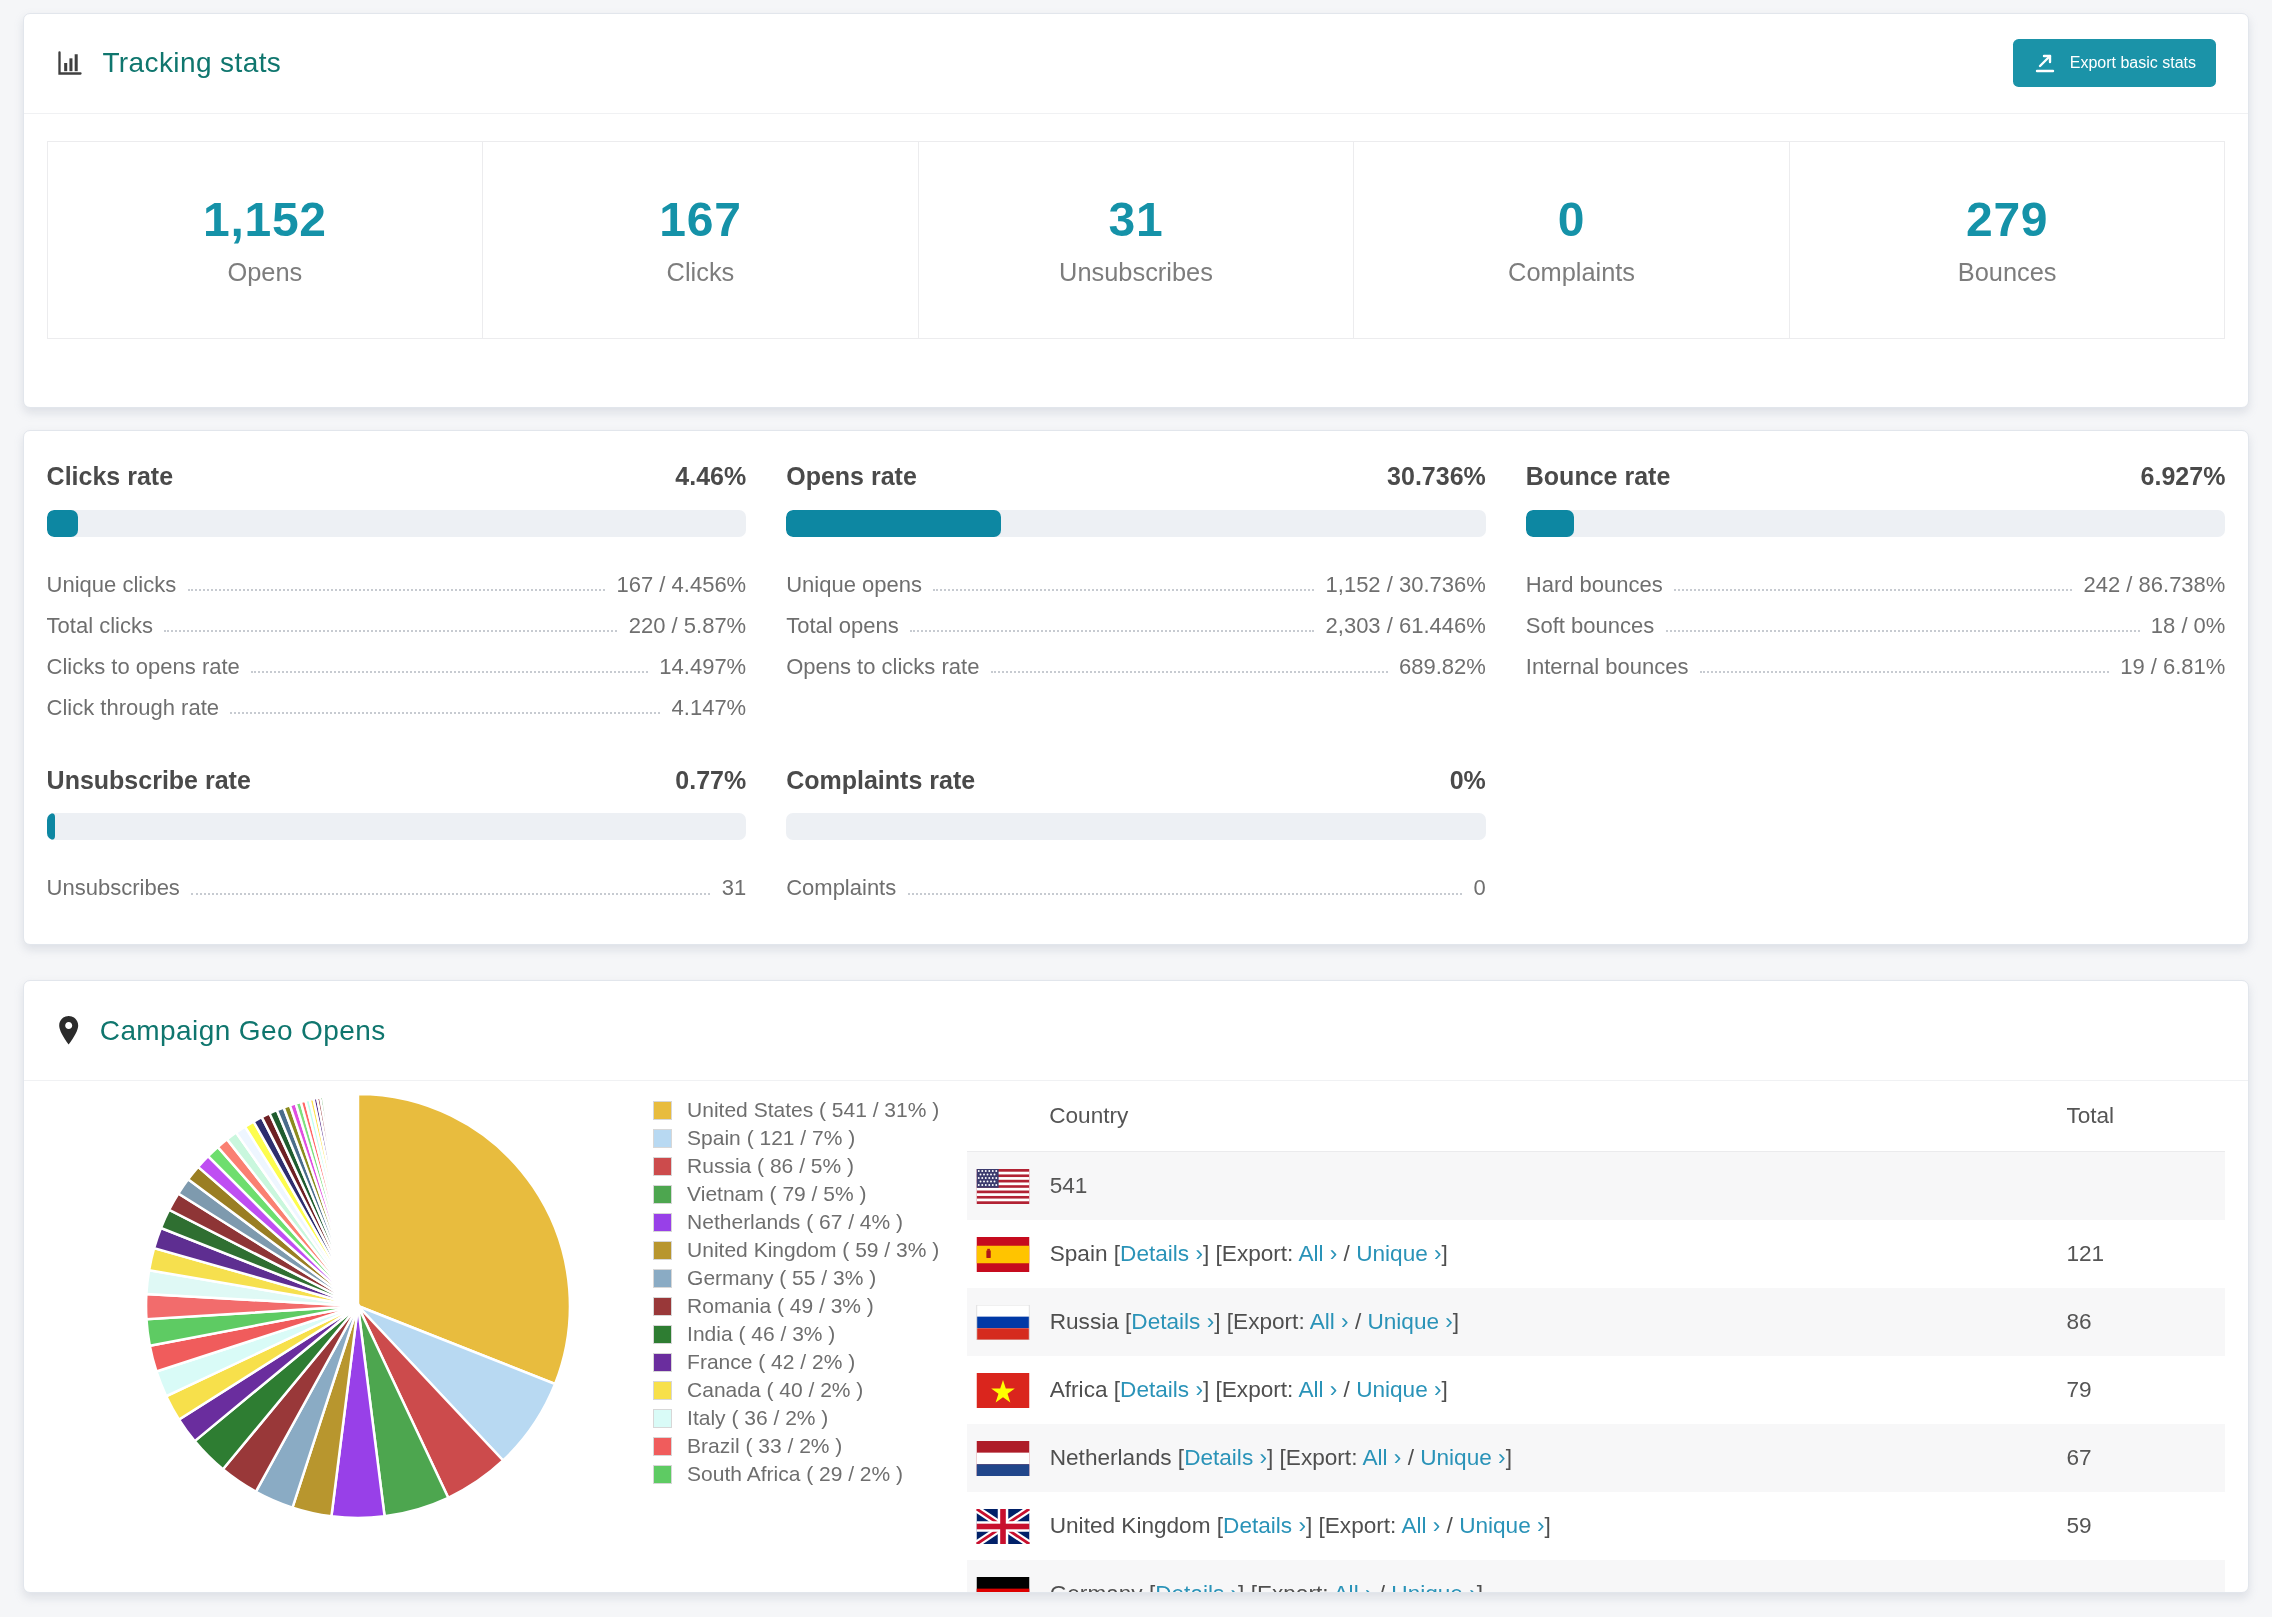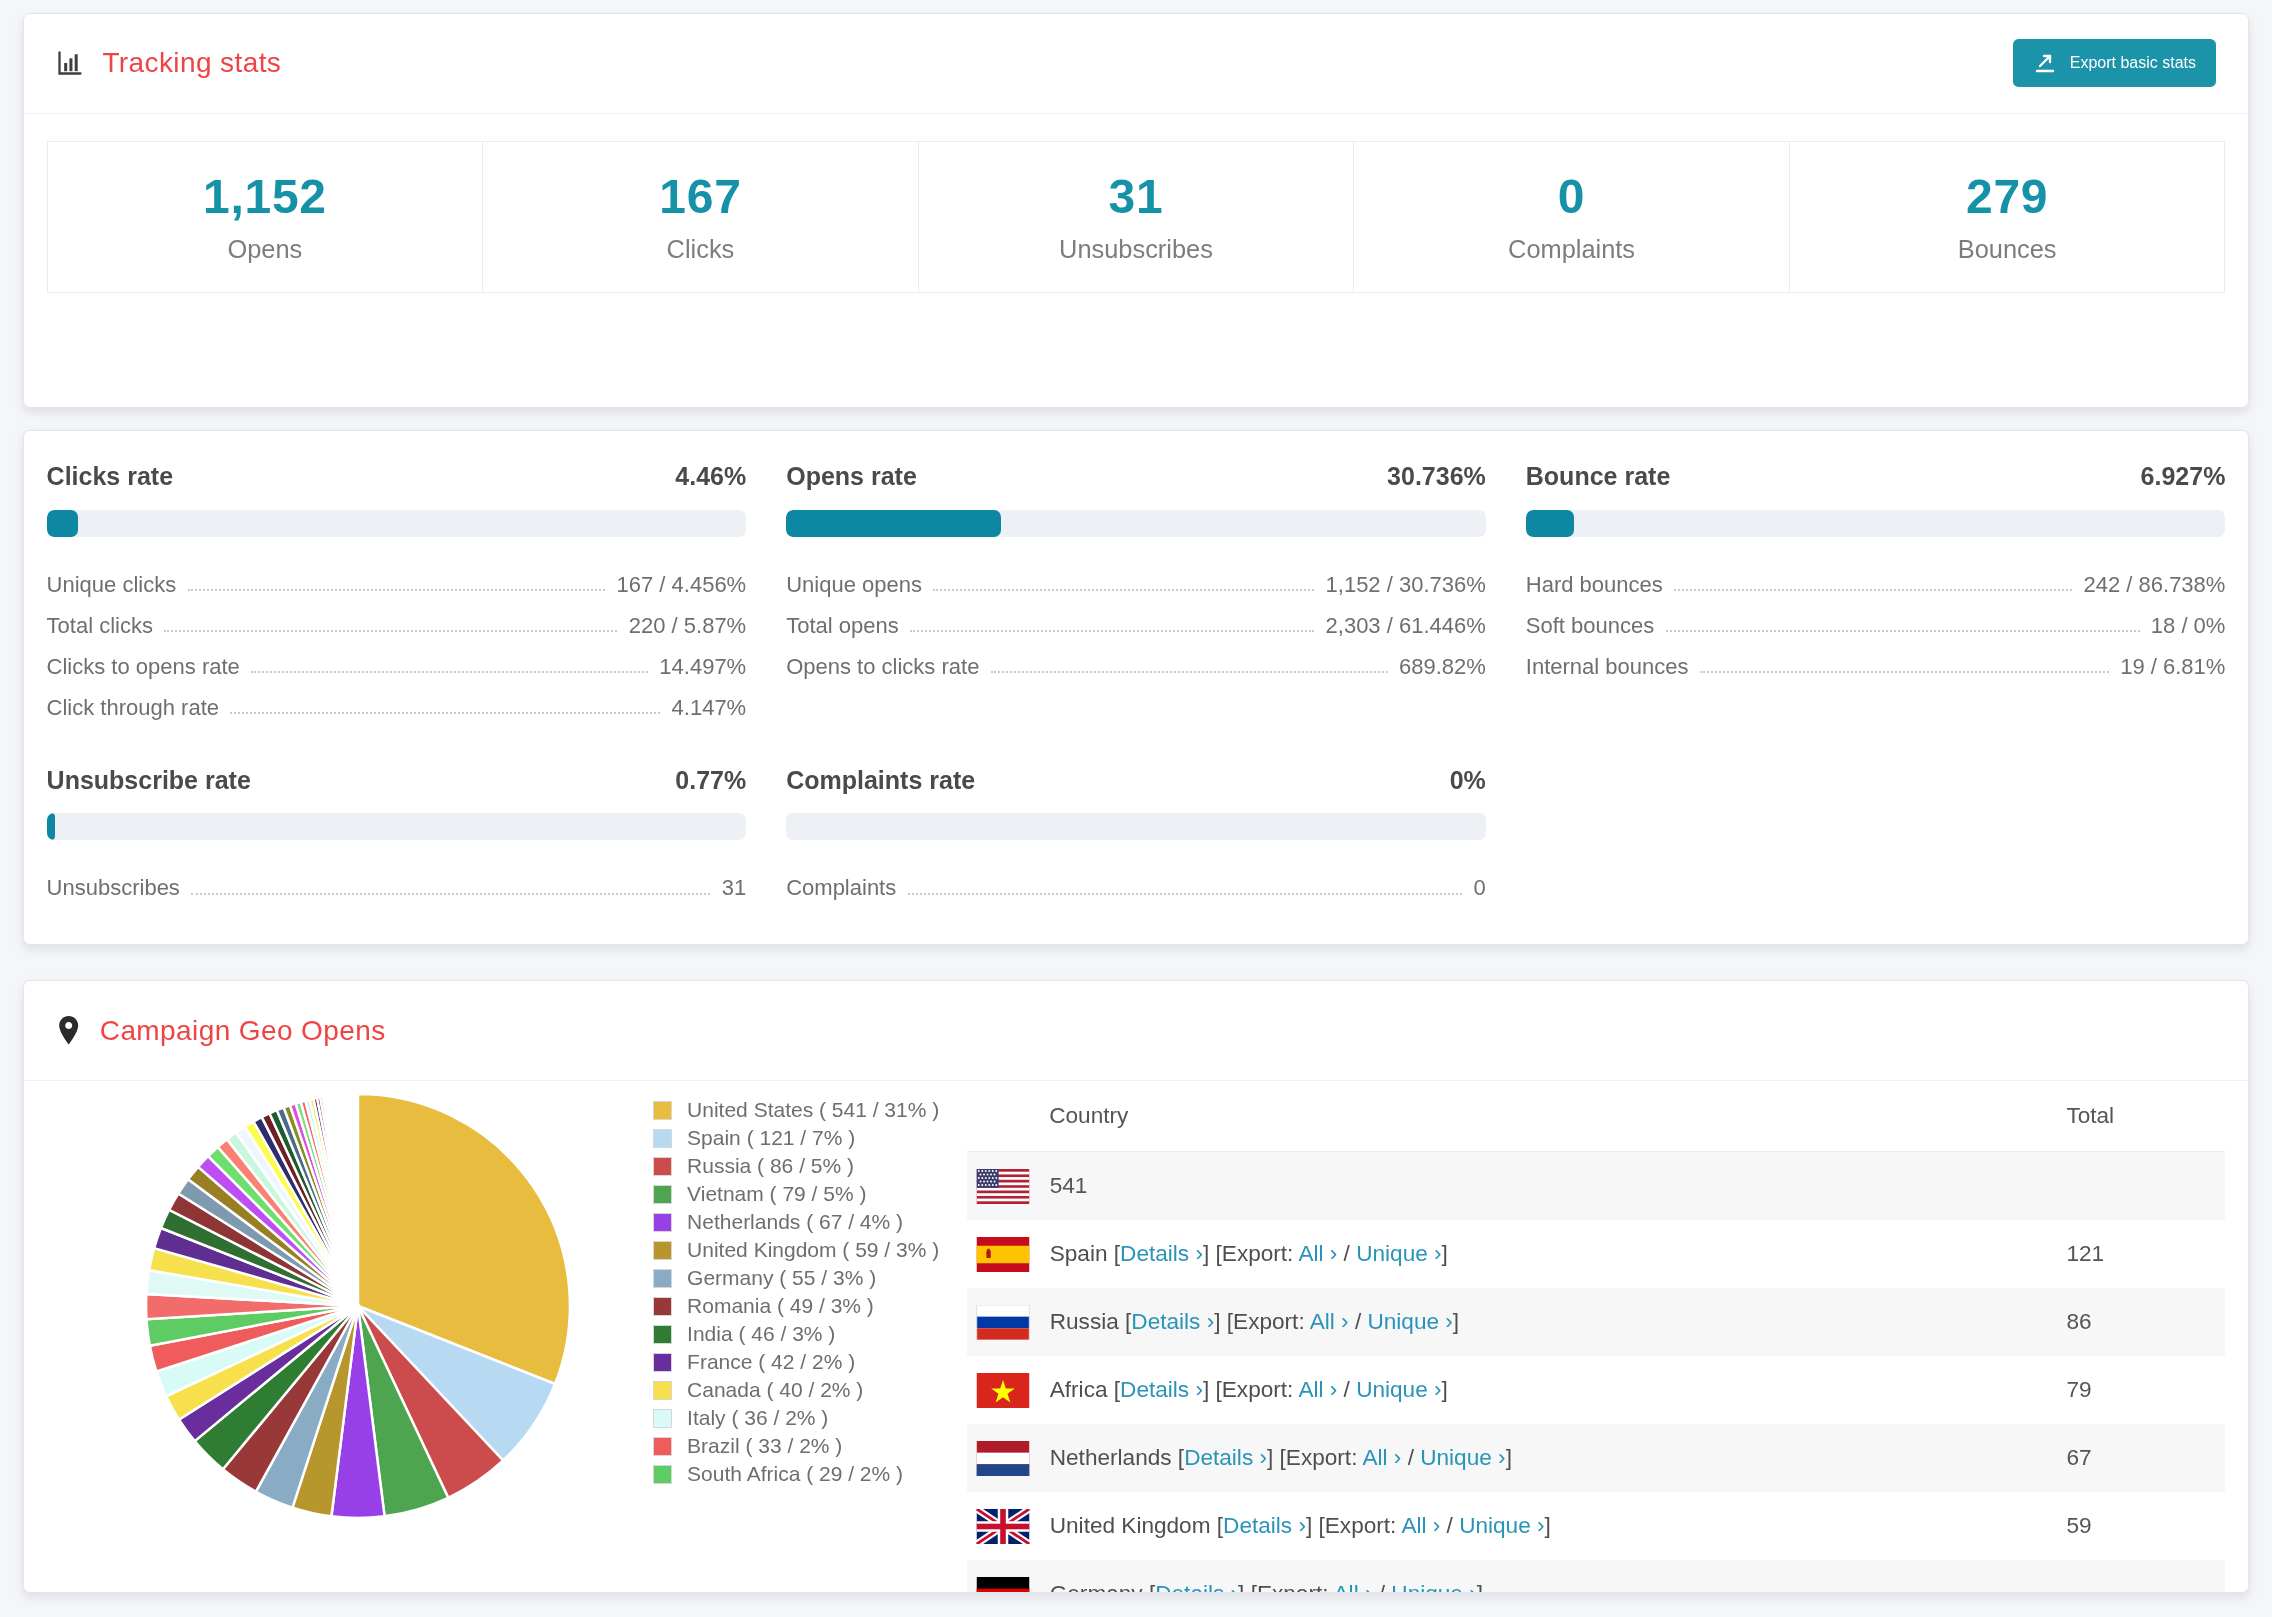--- a/index.html
+++ b/index.html
@@ -16,33 +16,33 @@
     background:#fff;border:1.4px solid #e2e6ec;border-radius:7px;
     box-shadow:0 4.2px 10px rgba(130,140,160,.20);
     width:2226px;position:relative;overflow:hidden;
   }
   .card-head{
     height:100px;padding:0 32px;display:flex;align-items:center;
     justify-content:space-between;border-bottom:1.4px solid #f0f1f3;
   }
   .card-title{
     display:flex;align-items:center;gap:18.4px;
-    font-size:28px;color:#ef4444;letter-spacing:0.4px;
+    font-size:28px;color:#0f766e;letter-spacing:0.4px;
   }
   .card-title svg{flex:none;}
   
   #card-tracking{height:395px;margin-bottom:22.6px;}
   .export-btn{
     display:flex;align-items:center;gap:12.7px;border:none;cursor:pointer;
     background:#1b93a8;color:#fff;font-family:inherit;
     font-size:16px;height:48px;padding:0 20px;border-radius:5.6px;
   }
   .stats-row{display:flex;margin:27px 22.6px 0;}
   .stat-box{
-    flex:1;height:152px;border:1.4px solid #ececee;border-left-width:0;
+    flex:1;height:198px;border:1.4px solid #ececee;border-left-width:0;
     display:flex;flex-direction:column;align-items:center;justify-content:center;
     background:#fff;
   }
   .stat-box:first-child{border-left-width:1.4px;}
   .stat-value{font-size:48px;font-weight:700;color:#1592a8;letter-spacing:0.7px;}
   .stat-label{font-size:25.4px;color:#7d7d7d;margin-top:11.3px;}
   
   #card-rates{height:515px;margin-bottom:35px;}
   .rates-grid{
     display:grid;grid-template-columns:repeat(3,1fr);

